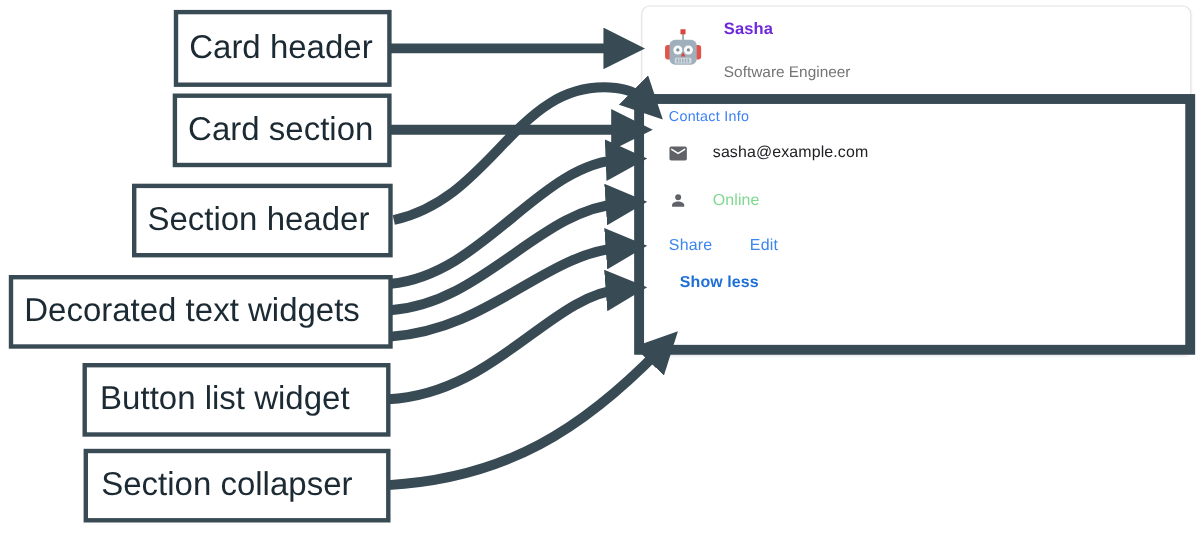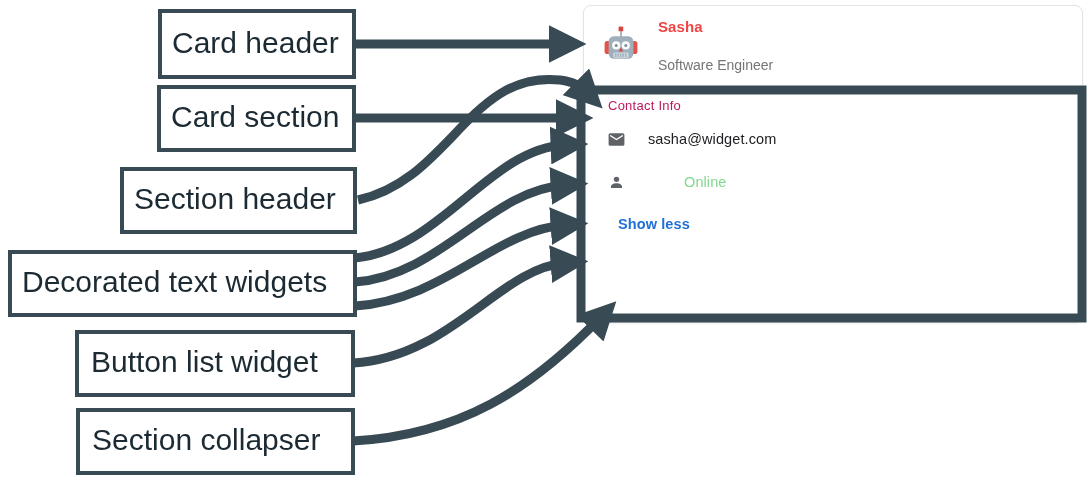--- a/index.html
+++ b/index.html
@@ -83,35 +83,35 @@
   }
   .header-text {
     display: flex;
     flex-direction: column;
     justify-content: center;
     gap: 3px;
   }
   .header-title {
     font-size: 15px;
     font-weight: bold;
-    color: #ef4444;
+    color: #6d28d9;
     letter-spacing: 0.1px;
   }
   .header-subtitle {
     font-size: 14px;
     color: #757575;
     margin-top: 19px;
   }
 
   .card-section {
     padding: 16px 22px 10px 22px;
   }
   .section-header {
     font-size: 13px;
-    color: #be185d;
+    color: #3b82f6;
     letter-spacing: 0.25px;
     margin: 0 0 16px 2px;
   }
 
   .text-widget {
     display: flex;
     align-items: center;
     margin-bottom: 23px;
     gap: 22px;
   }
@@ -124,21 +124,20 @@
     justify-content: center;
     color: #5f6368;
   }
   .tw-text {
     font-size: 14.5px;
     color: #202124;
     letter-spacing: 0.1px;
   }
   .tw-text.green {
     color: #81d990;
-    margin-left: 36px;
   }
 
   .button-list {
     display: flex;
     gap: 34px;
     margin: 6px 0 0 2px;
   }
   .list-button {
     font-size: 14.5px;
     color: #3b86f0;
@@ -210,34 +209,38 @@
     <div class="card-section">
 
       <div class="section-header">Contact Info</div>
 
       <div class="text-widget">
         <span class="tw-icon">
           <svg viewBox="0 0 24 24" width="19" height="19" fill="currentColor" aria-hidden="true">
             <path d="M20 4H4a2 2 0 0 0-2 2v12a2 2 0 0 0 2 2h16a2 2 0 0 0 2-2V6a2 2 0 0 0-2-2zm0 4-8 5-8-5V6l8 5 8-5v2z"></path>
           </svg>
         </span>
-        <span class="tw-text">sasha@widget.com</span>
+        <span class="tw-text">sasha@example.com</span>
       </div>
 
       <div class="text-widget">
         <span class="tw-icon">
           <svg viewBox="0 0 24 24" width="19" height="19" fill="currentColor" aria-hidden="true">
             <circle cx="12" cy="8" r="3.4"></circle>
             <path d="M12 13c-3.9 0-7 1.9-7 4.2V19h14v-1.8c0-2.3-3.1-4.2-7-4.2z"></path>
           </svg>
         </span>
         <span class="tw-text green">Online</span>
       </div>
 
 
+      <div class="button-list">
+        <button class="list-button">Share</button>
+        <button class="list-button">Edit</button>
+      </div>
 
       <div class="collapser">
         <button class="collapser-button">Show less</button>
       </div>
 
     </div>
   </div>
 
   <svg id="annotations" viewBox="0 0 1090 494">
     <defs>

